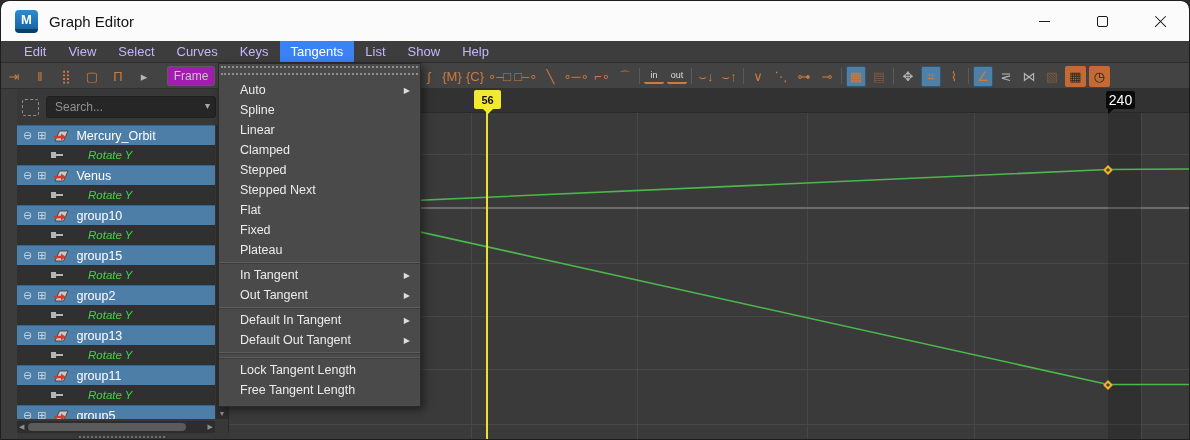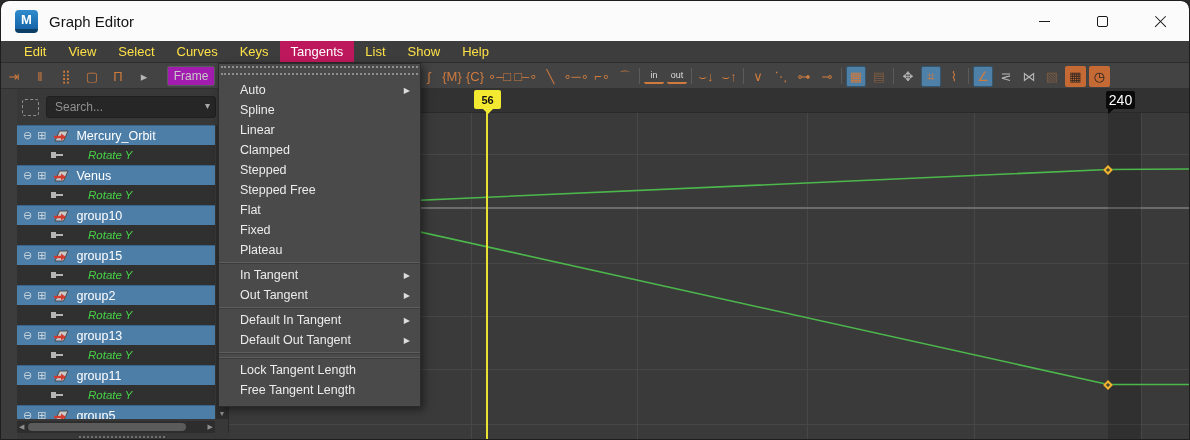--- a/index.html
+++ b/index.html
@@ -13,22 +13,22 @@
   .winctrl { position:absolute; right:0; top:0; height:40px; display:flex; align-items:center; }
   .wbtn { width:58px; height:40px; display:flex; align-items:center; justify-content:center; cursor:default; }
   .mingl { width:11px; height:1px; background:#1a1a1a; display:block; }
   .maxgl { width:11px; height:11px; border:1.3px solid #1a1a1a; border-radius:2px; display:block; }
   .clsgl { position:relative; width:13px; height:13px; display:block; }
   .clsgl::before,.clsgl::after { content:""; position:absolute; left:-1px; top:6px; width:15px; height:1.3px; background:#1a1a1a; }
   .clsgl::before { transform:rotate(45deg); } .clsgl::after { transform:rotate(-45deg); }
 
   
   .menubar { position:absolute; left:0; top:40px; width:100%; height:22px; background:#3d3d3d; border-bottom:1px solid #2d2d2d; display:flex; align-items:stretch; padding-left:12px; }
-  .mbitem { padding:0 11px; font-size:13px; color:#fde047; display:flex; align-items:center; }
-  .mbitem.active { background:#be185d; color:#ffffff; }
+  .mbitem { padding:0 11px; font-size:13px; color:#c4b5fd; display:flex; align-items:center; }
+  .mbitem.active { background:#3b82f6; color:#ffffff; }
 
   
   .toolbar { position:absolute; left:0; top:62px; width:100%; height:26px; background:#434343; border-bottom:1px solid #313131; }
   .tbleft { position:absolute; left:3px; top:0; height:26px; display:flex; align-items:center; gap:6px; }
   .tbright { position:absolute; left:418px; top:0; height:26px; display:flex; align-items:center; gap:3px; }
   .ticon { min-width:20px; height:21px; display:flex; align-items:center; justify-content:center; color:#cf7b3e; font-size:13px; line-height:1; border-radius:2px; }
   .ticon.gray { color:#b5b5b5; }
   .ticon.sel { background:#4f80a8; border:1px solid #33576f; }
   .ticon.dim { opacity:.42; }
   .ticon.orange { background:#c56a35; color:#2b2520; width:21px; }
@@ -483,21 +483,21 @@
       </div>
         <div class="mitem">
         <span class="mlabel">Clamped</span>
         <span class="marrow"></span>
       </div>
         <div class="mitem">
         <span class="mlabel">Stepped</span>
         <span class="marrow"></span>
       </div>
         <div class="mitem">
-        <span class="mlabel">Stepped Free</span>
+        <span class="mlabel">Stepped Next</span>
         <span class="marrow"></span>
       </div>
         <div class="mitem">
         <span class="mlabel">Flat</span>
         <span class="marrow"></span>
       </div>
         <div class="mitem">
         <span class="mlabel">Fixed</span>
         <span class="marrow"></span>
       </div>

